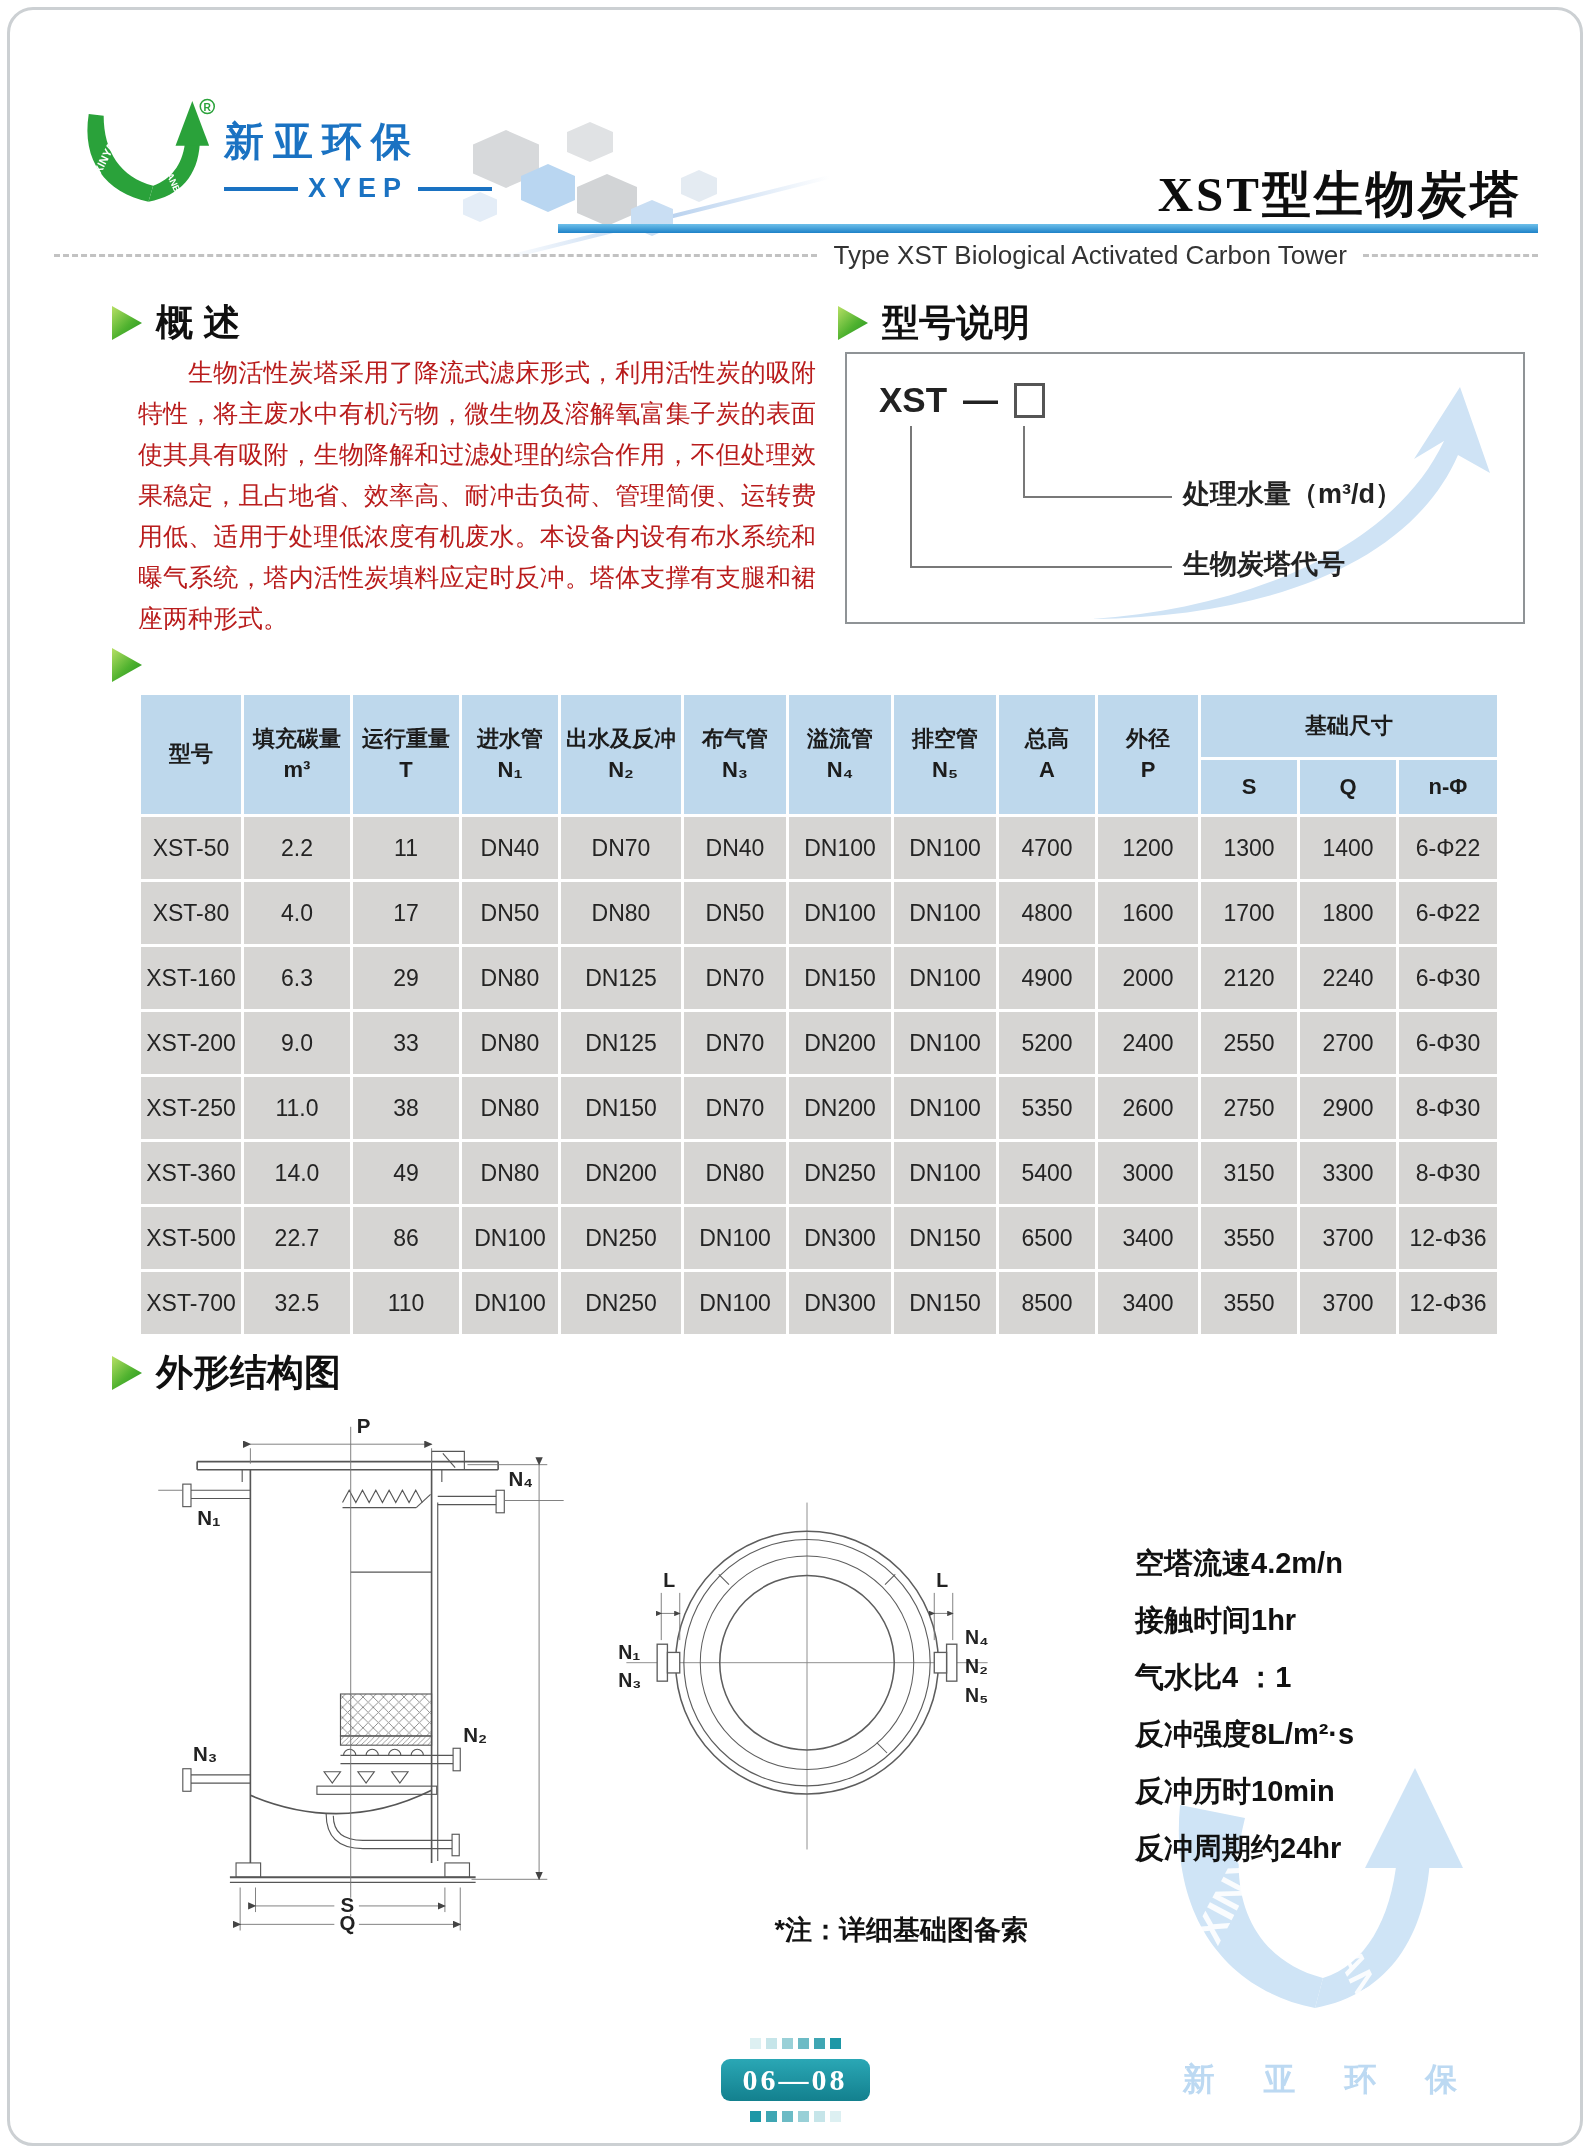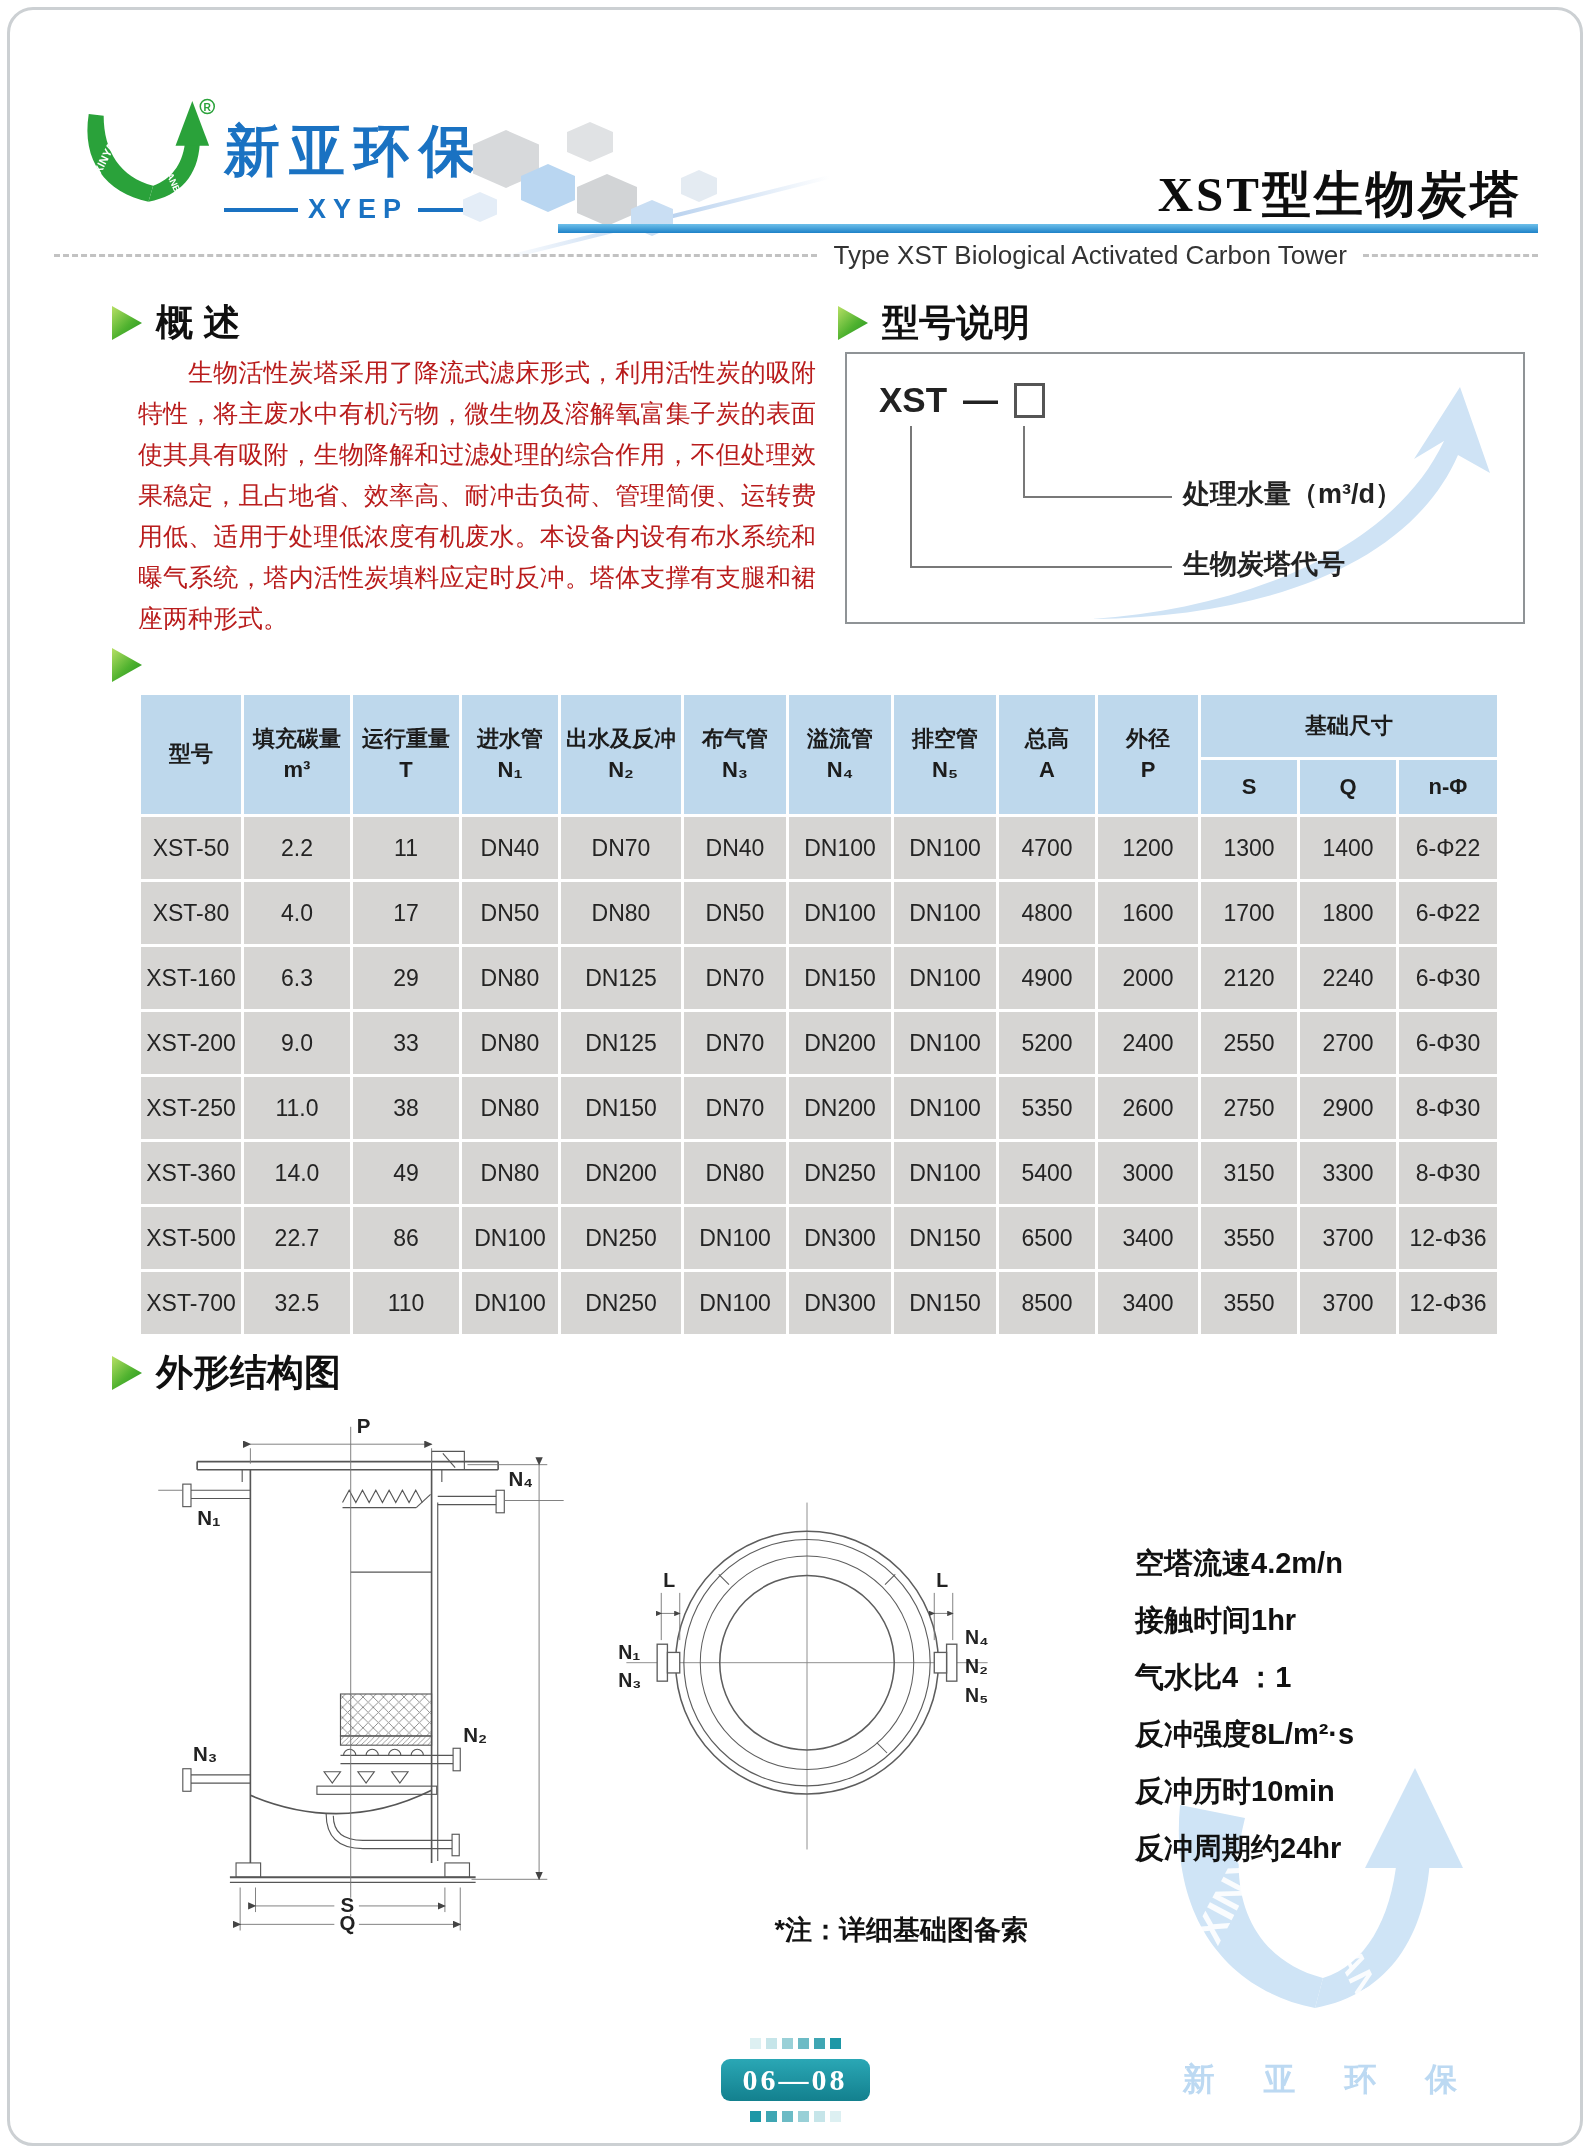--- a/index.html
+++ b/index.html
@@ -3,21 +3,21 @@
 <meta charset="utf-8">
 <style>
   html,body{margin:0;padding:0;background:#e9e9e9;}
   .page{position:relative;width:1590px;height:2153px;margin:0 auto;background:#ffffff;
         font-family:"Liberation Sans","DejaVu Sans",sans-serif;color:#1c1c1c;overflow:hidden;}
   .frame{position:absolute;inset:7px;border:3px solid #ccd0d3;border-radius:26px;pointer-events:none;}
 
   
   .logo{position:absolute;left:66px;top:86px;display:flex;align-items:flex-start;gap:8px;}
   .logo-text{margin-top:28px;}
-  .logo-cn{font-size:56px;font-weight:700;color:#1a72c2;letter-spacing:9px;white-space:nowrap;}
+  .logo-cn{font-size:40px;font-weight:700;color:#1a72c2;letter-spacing:9px;white-space:nowrap;}
   .logo-en-row{display:flex;align-items:center;gap:10px;margin-top:4px;justify-content:center;}
   .rule{width:74px;height:4px;background:#1a72c2;}
   .logo-en{font-size:27px;font-weight:700;color:#1a72c2;letter-spacing:7px;}
   .hexes{position:absolute;left:455px;top:112px;width:430px;height:140px;}
   .hex{position:absolute;clip-path:polygon(50% 0,100% 25%,100% 75%,50% 100%,0 75%,0 25%);}
   .swoosh-line{position:absolute;left:40px;top:104px;width:340px;height:4px;
      background:linear-gradient(90deg,rgba(170,200,235,0),rgba(170,200,235,.85),rgba(170,200,235,0));
      transform:rotate(-14deg);}
   .doc-title{position:absolute;right:52px;top:146px;margin:16px;font-family:"Liberation Serif","DejaVu Serif",serif;
      font-size:49px;font-weight:700;letter-spacing:3px;color:#0d0d0d;white-space:nowrap;}

